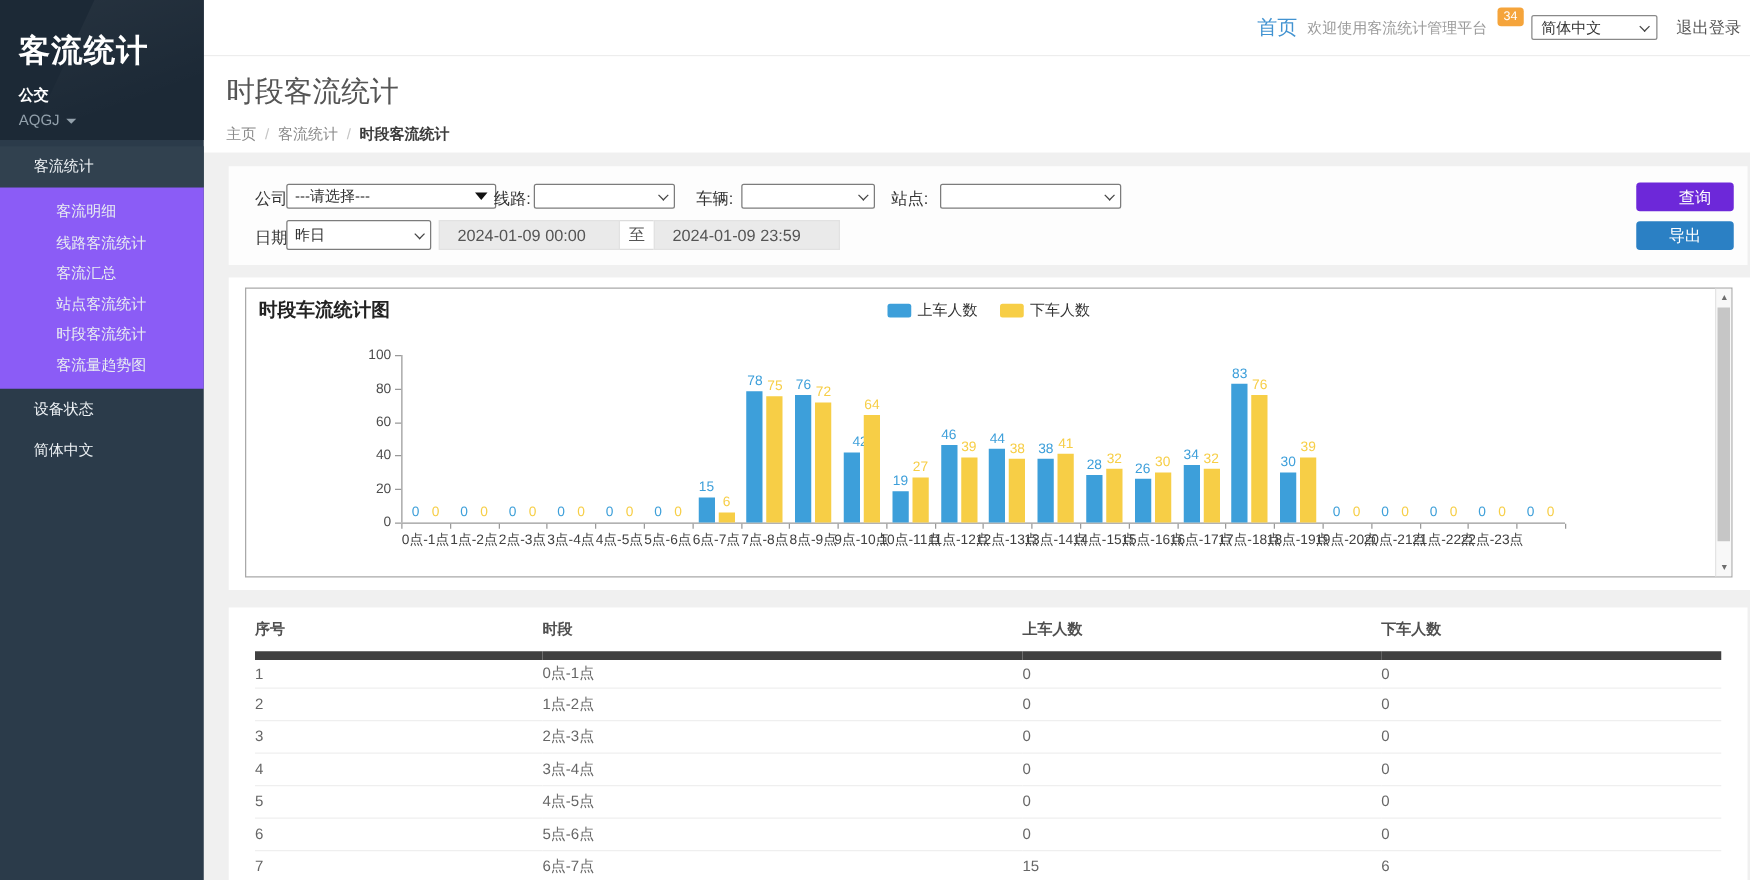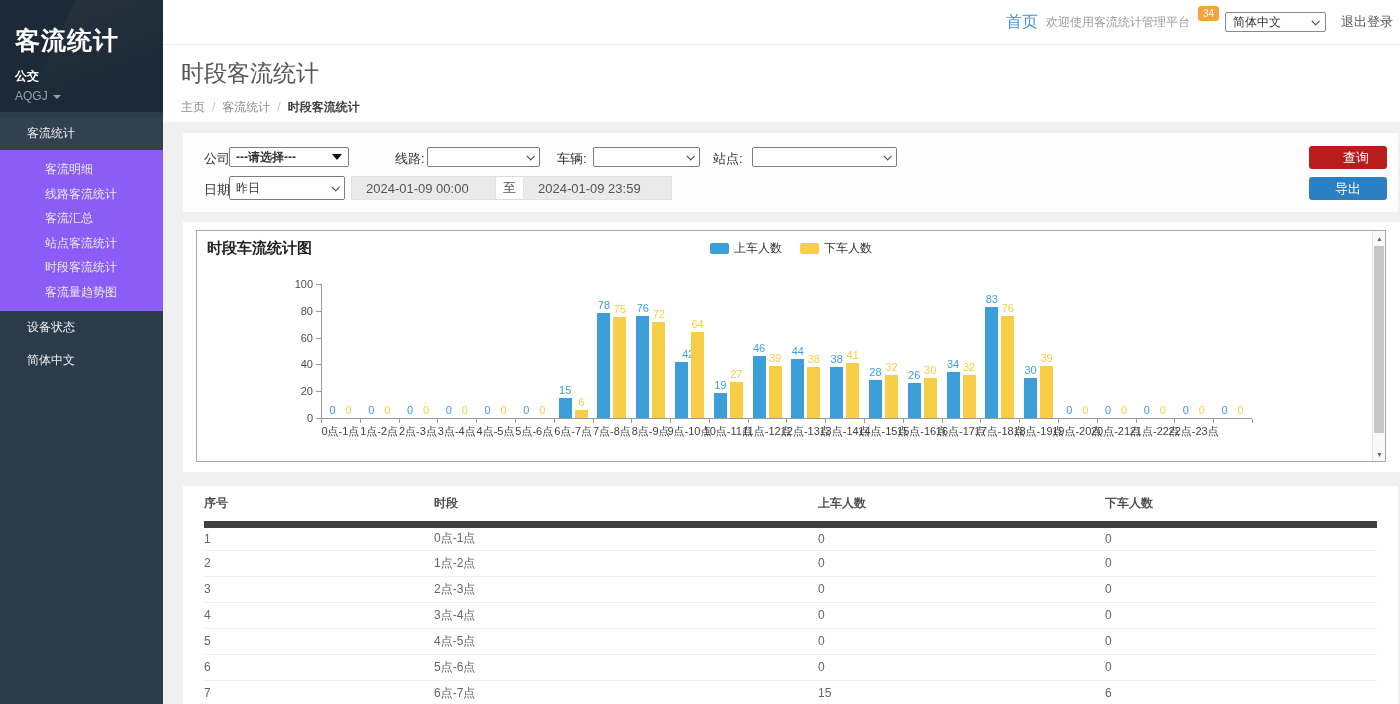--- a/index.html
+++ b/index.html
@@ -47,21 +47,21 @@
   .sel { position:absolute; height:20px; border:1px solid #7c7c7c; border-radius:2px; background:#fff; font-size:12px; color:#333;
     display:flex; align-items:center; justify-content:space-between; padding:0 6px; cursor:pointer; }
   .tri-down { width:0; height:0; border-left:5px solid transparent; border-right:5px solid transparent; border-top:6px solid #111; }
   .date-group { position:absolute; left:168px; top:43px; height:24px; display:flex; }
   .date-input { width:145px; background:#eaeaea; border:1px solid #e2e2e2; color:#555; font-size:13px;
     display:flex; align-items:center; padding-left:14px; }
   .to-box { width:27px; background:#fff; border:1px solid #dcdcdc; border-left:none; border-right:none; color:#555; font-size:13px;
     display:flex; align-items:center; justify-content:center; }
   .btn { position:absolute; left:1126px; width:78px; height:23px; border:none; border-radius:3px; color:#fff; font-size:13px;
     display:flex; align-items:center; justify-content:center; cursor:pointer; }
-  .btn-query { top:13px; background:#b91c1c;padding-left:16px; }
+  .btn-query { top:13px; background:#6d28d9;padding-left:16px; }
   .btn-export { top:44px; background:#2b80c4; }
 
   
   .chart-panel { position:absolute; left:183px; top:222px; width:1379px; height:250px; background:#fff; }
   .chart-box { position:absolute; left:13px; top:8px; width:1190px; height:232px; border:1px solid #a9a9a9; background:#fff; }
   .chart-title { position:absolute; left:10px; top:8px; font-size:15px; font-weight:bold; color:#222; }
   .legend { position:absolute; top:9px; left:0; width:100%; display:flex; justify-content:center; gap:18px; pointer-events:none; }
   .legend-item { display:flex; align-items:center; gap:5px; font-size:12px; color:#333; pointer-events:auto; cursor:pointer; }
   .legend-swatch { width:19px; height:11px; border-radius:2px; }
   .y-axis-line { position:absolute; left:124px; top:53px; height:134px; width:0; border-left:1px solid #999; }
@@ -121,21 +121,21 @@
   <span class="logout">退出登录</span>
 </header>
 
 <div class="title-band">
   <h1 class="page-title">时段客流统计</h1>
   <div class="breadcrumb"><span class="crumb">主页</span><span class="crumb-sep">/</span><span class="crumb">客流统计</span><span class="crumb-sep">/</span><span class="crumb-last">时段客流统计</span></div>
 </div>
 
 <section class="filter-panel">
   <span class="f-label" style="left:21px; top:17px;">公司:</span>
-  <div class="sel" style="left:46px; top:14px; width:120px;font-weight:bold;">
+  <div class="sel" style="left:46px; top:14px; width:168px;">
     <span>---请选择---</span>
     <span class="tri-down"></span>
   </div>
 
   <span class="f-label" style="left:212px; top:17px;">线路:</span>
   <div class="sel" style="left:244px; top:14px; width:113px;">
     <span></span>
     <span class="chev"></span>
   </div>
 

